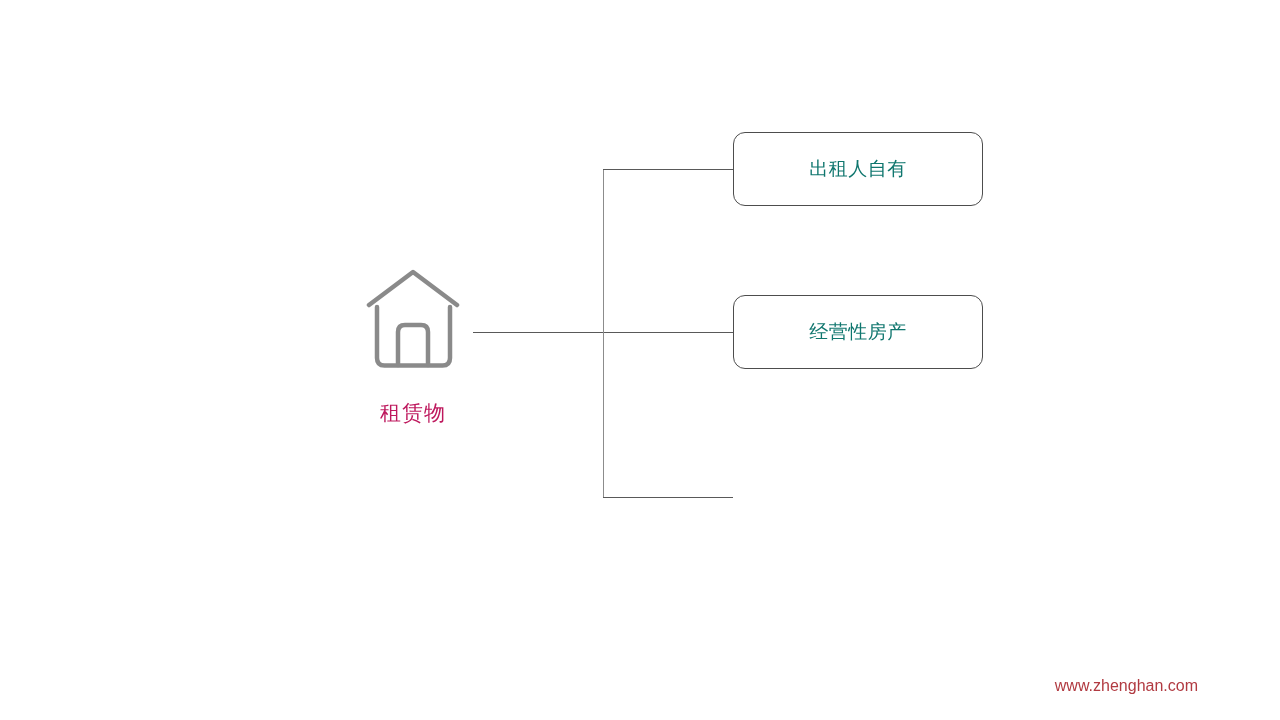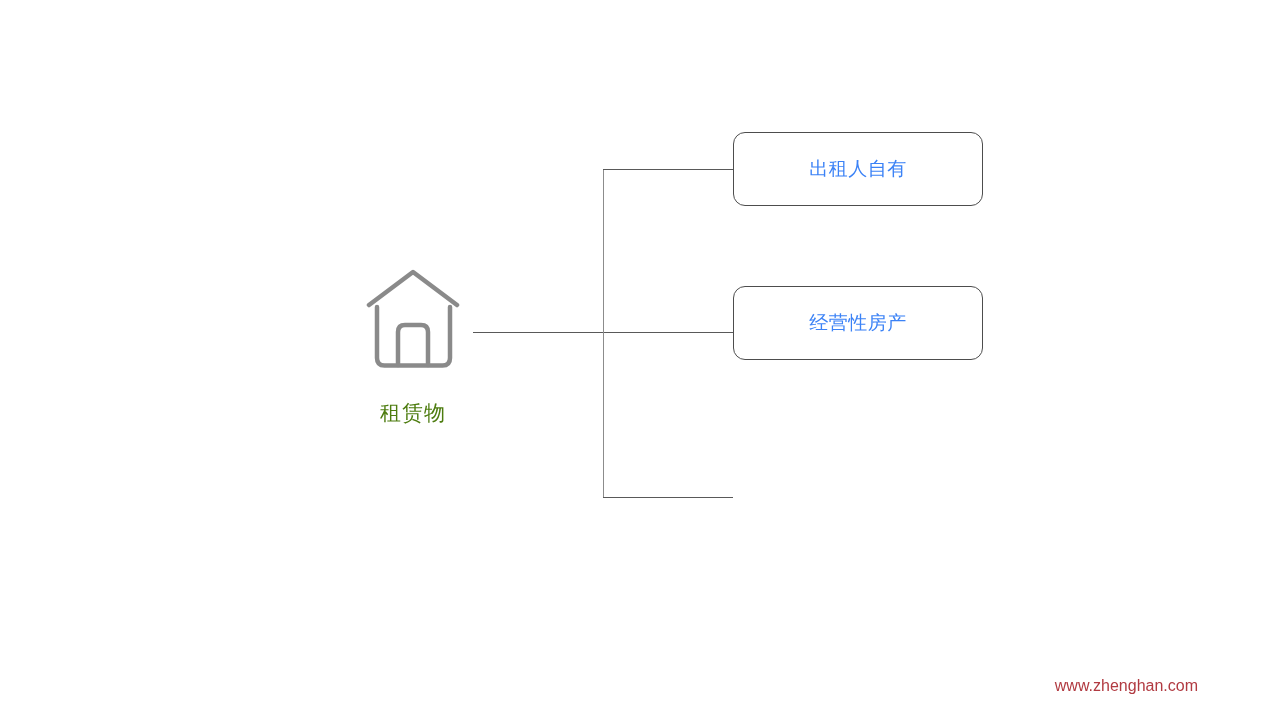--- a/index.html
+++ b/index.html
@@ -24,21 +24,21 @@
     height: 102px;
   }
   .root-label {
     position: absolute;
     left: 346px;
     top: 399px;
     width: 134px;
     text-align: center;
     font-size: 21px;
     letter-spacing: 1px;
-    color: #4d7c0f;
+    color: #be185d;
   }
   
   .conn {
     position: absolute;
     background: #595959;
   }
   .conn.h { height: 1px; }
   .conn.v { width: 1px; background: #8c8c8c; }
   .conn-mid    { left: 473px; top: 332px; width: 260px; }
   .conn-trunk  { left: 603px; top: 169px; height: 329px; }
@@ -51,26 +51,26 @@
     width: 250px;
     height: 74px;
     box-sizing: border-box;
     border: 1px solid #4d4d4d;
     border-radius: 12px;
     background: #ffffff;
     display: flex;
     align-items: center;
     justify-content: center;
     font-size: 19px;
-    color: #3b82f6;
+    color: #0f766e;
     letter-spacing: 0.5px;
     white-space: nowrap;
   }
   .node-1 { top: 132px; }
-  .node-2 { top: 286px; }
+  .node-2 { top: 295px; }
   .node-3 { top: 460px; }
   
   .watermark {
     position: absolute;
     right: 82px;
     top: 677px;
     font-size: 16px;
     color: #b13a41;
   }
 </style>

